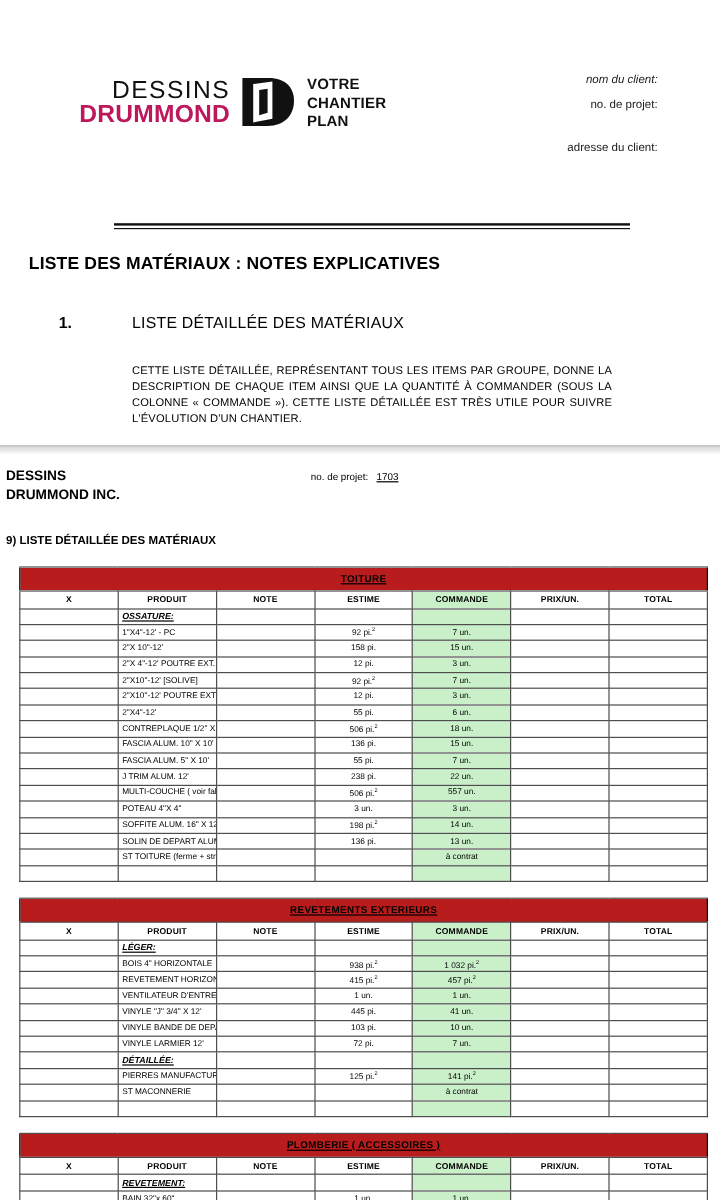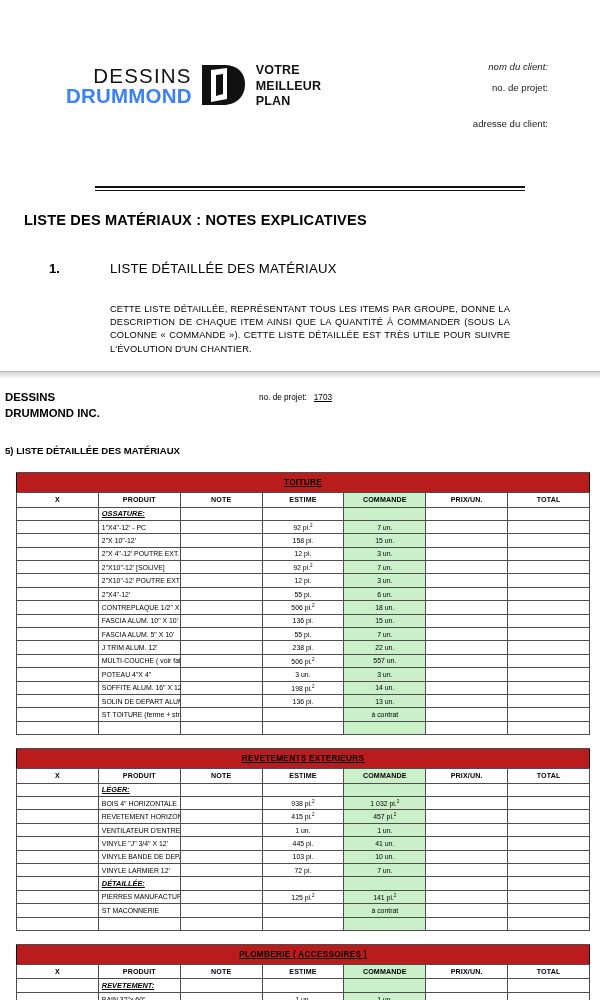--- a/index.html
+++ b/index.html
@@ -21,21 +21,21 @@
   .logo-block { position:absolute; left:66px; top:63px; display:flex; align-items:center; }
   .logo-words { display:flex; flex-direction:column; line-height:0.92; }
   .logo-dessins {
     font-family:"Liberation Sans", sans-serif;
     font-size:20.5px; font-weight:400; letter-spacing:1.2px;
     color:#111; text-align:right;
   }
   .logo-drummond {
     font-family:"Liberation Sans", sans-serif;
     font-size:20.5px; font-weight:700; letter-spacing:0.2px;
-    color:#3b82f6; margin-top:1px;
+    color:#be185d; margin-top:1px;
   }
   .logo-mark { position:relative; width:46px; height:44px; margin-left:8px; margin-top:-2px; }
   .logo-tag {
     margin-left:10px;
     font-family:"Liberation Sans", sans-serif;
     font-size:12.5px; font-weight:700; line-height:1.24;
     letter-spacing:0.2px; color:#111;
   }
 
   .client-fields { position:absolute; right:52px; top:62px; text-align:right; }
@@ -129,21 +129,21 @@
       </div>
       <div class="logo-mark">
         <svg width="46" height="44" viewBox="0 0 46 44" xmlns="http://www.w3.org/2000/svg">
           <path d="M2 2 H24 C38 2 45 10 45 21 C45 33 37 42 23 42 H2 Z" fill="#111"></path>
           <path d="M11 7 L27 5 L27 36 L11 39 Z" fill="#ffffff"></path>
           <path d="M16 12 L23 11 L23 31 L16 33 Z" fill="#111"></path>
         </svg>
       </div>
       <div class="logo-tag">
         <div>VOTRE</div>
-        <div>MEILLEUR</div>
+        <div>CHANTIER</div>
         <div>PLAN</div>
       </div>
     </div>
 
     <div class="client-fields">
       <div class="cf-1">nom du client:</div>
       <div class="cf-2">no. de projet:</div>
       <div>adresse du client:</div>
     </div>
   </div>
@@ -166,21 +166,21 @@
 <div id="page2">
   <div class="p2-company">
     <div>DESSINS</div>
     <div>DRUMMOND INC.</div>
   </div>
 
   <div class="p2-proj">
     <span>no. de projet:</span><span class="pv">1703</span>
   </div>
 
-  <div class="p2-heading">5) LISTE DÉTAILLÉE DES MATÉRIAUX</div>
+  <div class="p2-heading">9) LISTE DÉTAILLÉE DES MATÉRIAUX</div>
 
   <div class="tbl-wrap" id="tables-host" style="top:93px;">
       <table class="mat">
         <tbody>
           <tr class="band">
             <td colspan="7">TOITURE</td>
           </tr>
           <tr class="hdr">
             <td class="c-x">X</td>
             <td class="c-prod">PRODUIT</td>

